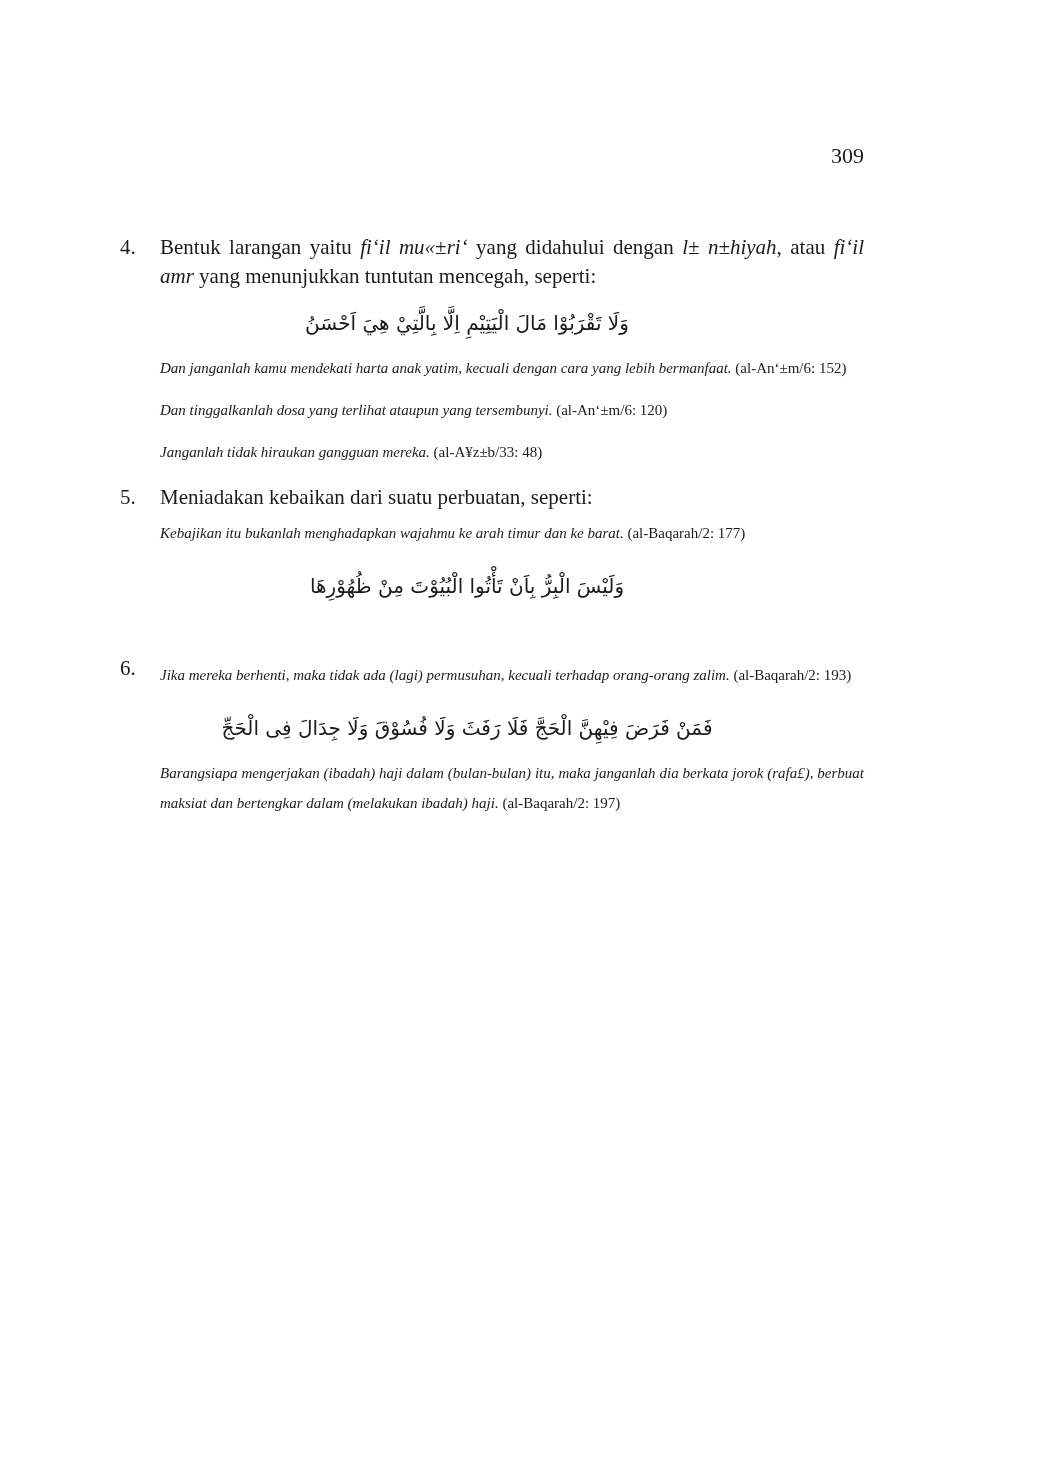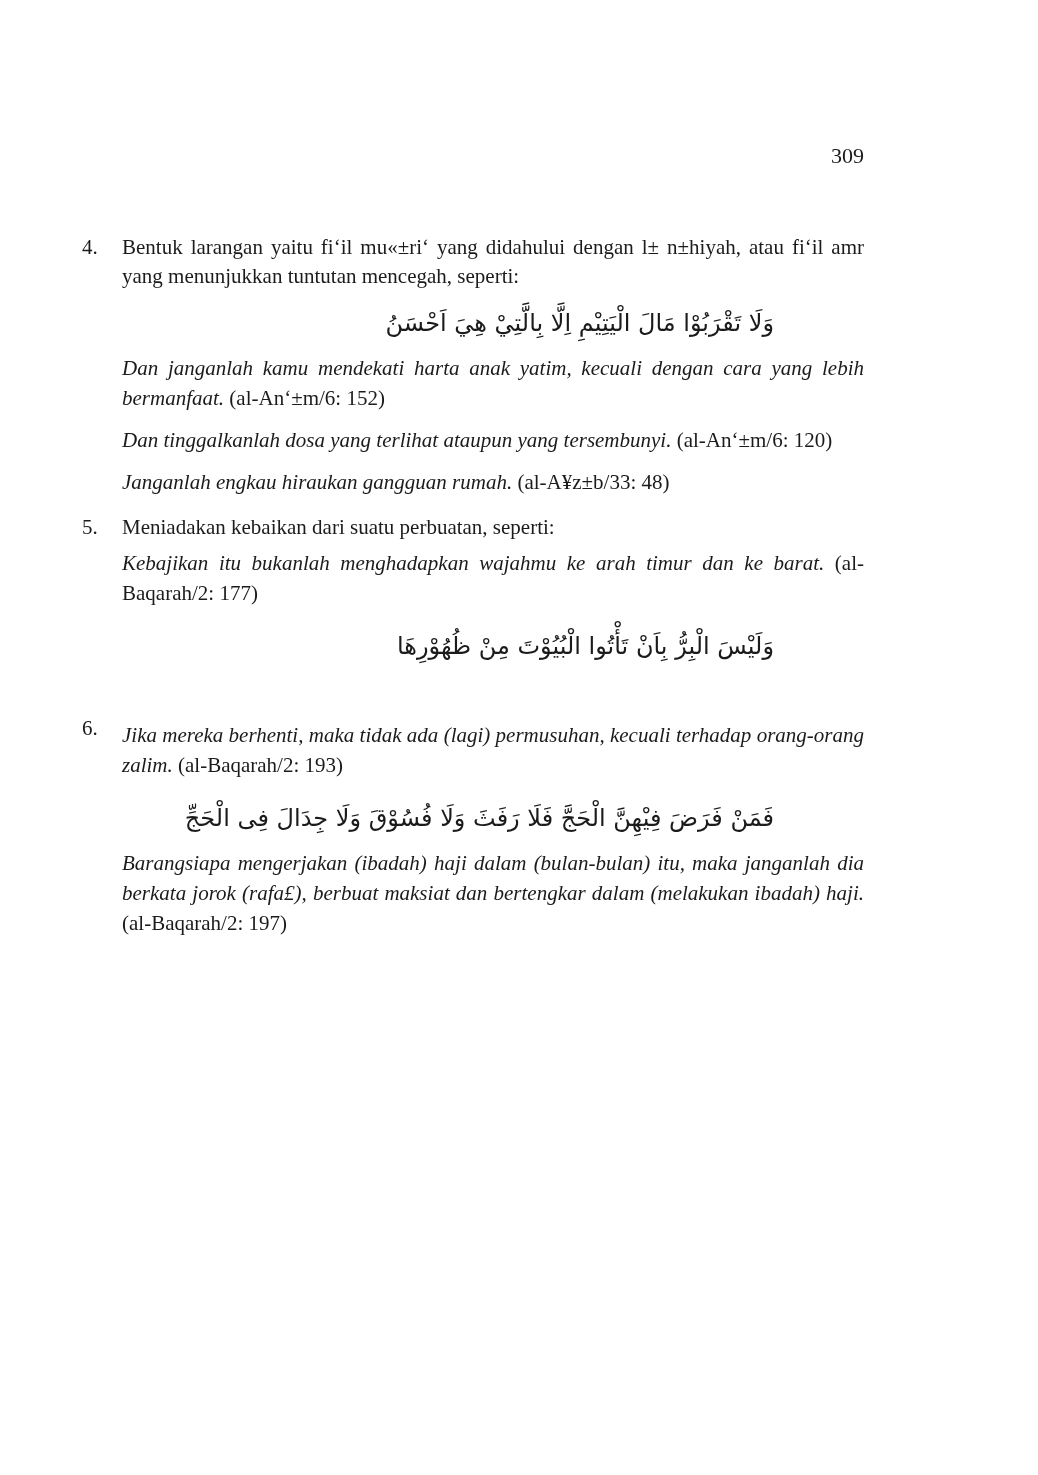--- a/index.html
+++ b/index.html
@@ -4,21 +4,21 @@
 <style>
   html, body { margin: 0; padding: 0; background: #ffffff; }
   .page {
     position: relative;
     width: 1038px;
     height: 1200px;
     box-sizing: border-box;
     background: #ffffff;
     color: #1b1b1b;
     font-family: "Liberation Serif", serif;
-    padding: 143px 174px 40px 82px;
+    padding: 143px 174px 40px 120px;
     overflow: hidden;
   }
   .page-number {
     text-align: right;
     font-size: 22px;
     line-height: 26px;
   }
   .item {
     display: grid;
     grid-template-columns: 40px 1fr;
@@ -35,37 +35,37 @@
     grid-column: 2;
     margin: 0;
     font-size: 21px;
     line-height: 29px;
     text-align: justify;
   }
   .body { grid-column: 2; }
   .verse-block { margin: 6px 0 12px; }
   .arabic {
     font-family: "DejaVu Sans", sans-serif;
-    font-size: 24px;
+    font-size: 20px;
     line-height: 52px;
     direction: rtl;
     unicode-bidi: isolate;
-    text-align: right;
+    text-align: center;
     padding-right: 90px;
     white-space: nowrap;
   }
   .transl {
     margin: 4px 0 0;
-    font-size: 21px;
+    font-size: 15px;
     line-height: 30px;
     text-align: justify;
     font-style: italic;
   }
   .ref { font-style: normal; }
-  .it { }
+  .it { font-style: italic; }
 </style>
 </head>
 <body>
 
 <div class="page">
 
   <div class="page-number">309</div>
 
   <section class="item item-4">
     <div class="num">4.</div>
@@ -82,21 +82,21 @@
 
       <div class="verse-block">
         <p class="transl">
           <span>Dan tinggalkanlah dosa yang terlihat ataupun yang tersembunyi.</span>
           <span class="ref">(al-An‘±m/6: 120)</span>
         </p>
       </div>
 
       <div class="verse-block">
         <p class="transl">
-          <span>Janganlah engkau hiraukan gangguan rumah.</span>
+          <span>Janganlah tidak hiraukan gangguan mereka.</span>
           <span class="ref">(al-A¥z±b/33: 48)</span>
         </p>
       </div>
 
     </div>
   </section>
 
   <section class="item item-5">
     <div class="num">5.</div>
     <p class="heading">Meniadakan kebaikan dari suatu perbuatan, seperti:</p>

